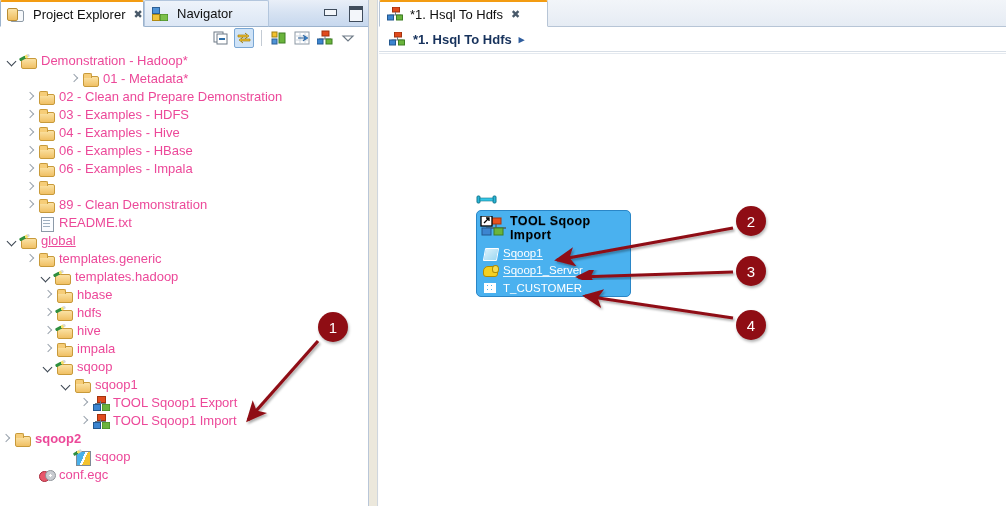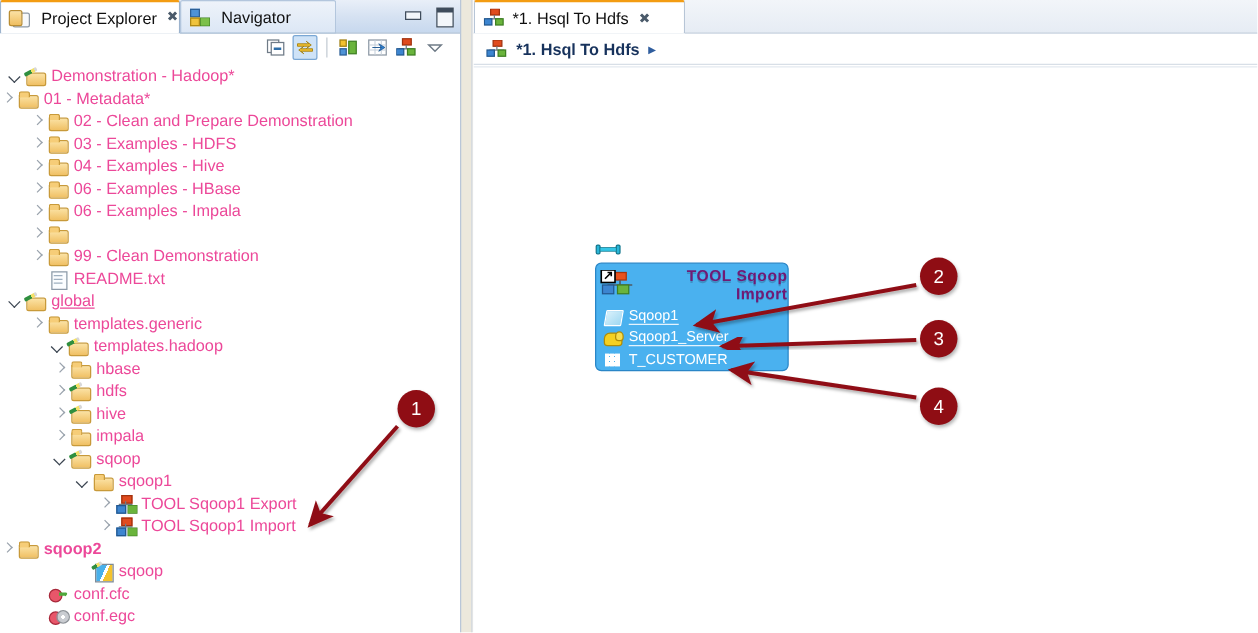--- a/index.html
+++ b/index.html
@@ -219,23 +219,22 @@
     position: absolute; left: 97px; top: 156px; width: 155px; height: 87px;
     background: #4ab1ef; border: 1px solid #2a86c7; border-radius: 5px;
   }
   #node-conn {
     position: absolute; left: 97px; top: 140px; width: 22px; height: 11px;
   }
   .node-head {
     display: flex; align-items: center; height: 34px; padding-left: 3px; gap: 4px;
   }
   .node-title {
-    font-size: 12.5px; font-weight: bold; color: #701a75; letter-spacing: 0.4px;
+    font-size: 12.5px; font-weight: bold; color: #000000; letter-spacing: 0.4px;
     text-shadow: 0 1px 0 rgba(0,0,0,.18);
-    text-align: right;
   }
   .node-rows { padding-left: 6px; }
   .node-row {
     display: flex; align-items: center; gap: 5px; height: 17px;
     font-size: 11.5px; color: #ffffff;
   }
   .node-row.underline .nr-label {
     border-bottom: 1px solid rgba(255,255,255,.85);
   }
   .nr-icon { width: 15px; height: 13px; position: relative; flex: 0 0 15px; }
@@ -341,21 +340,21 @@
         </div>
       </div>
     </div>
 
     <div class="tree" id="tree-container">
         <div class="trow" style="padding-left: 6px;">
           <span class="twist expanded"></span>
           <span class="ticon ic-folder-pencil"></span>
           <span class="tlabel">Demonstration - Hadoop*</span>
         </div>
-        <div class="trow" style="">
+        <div class="trow" style="padding-left: 24px; margin-left: 44px;">
           <span class="twist collapsed"></span>
           <span class="ticon ic-folder"></span>
           <span class="tlabel">01 - Metadata*</span>
         </div>
         <div class="trow" style="padding-left: 24px;">
           <span class="twist collapsed"></span>
           <span class="ticon ic-folder"></span>
           <span class="tlabel">02 - Clean and Prepare Demonstration</span>
         </div>
         <div class="trow" style="padding-left: 24px;">
@@ -378,21 +377,21 @@
           <span class="ticon ic-folder"></span>
           <span class="tlabel">06 - Examples - Impala</span>
         </div>
         <div class="trow" style="padding-left: 24px;">
           <span class="twist collapsed"></span>
           <span class="ticon ic-folder"></span>
         </div>
         <div class="trow" style="padding-left: 24px;">
           <span class="twist collapsed"></span>
           <span class="ticon ic-folder"></span>
-          <span class="tlabel">99 - Clean Demonstration</span>
+          <span class="tlabel">89 - Clean Demonstration</span>
         </div>
         <div class="trow" style="padding-left: 24px;">
           <span class="twist "></span>
           <span class="ticon ic-doc"></span>
           <span class="tlabel">README.txt</span>
         </div>
         <div class="trow" style="padding-left: 6px; text-decoration: underline;">
           <span class="twist expanded"></span>
           <span class="ticon ic-folder-pencil"></span>
           <span class="tlabel">global</span>
@@ -455,25 +454,20 @@
         </div>
         <div class="trow" style=" font-weight: bold;">
           <span class="twist collapsed"></span>
           <span class="ticon ic-folder"></span>
           <span class="tlabel">sqoop2</span>
         </div>
         <div class="trow" style="padding-left: 60px;">
           <span class="twist "></span>
           <span class="ticon ic-chart"></span>
           <span class="tlabel">sqoop</span>
-        </div>
-        <div class="trow" style="padding-left: 24px;">
-          <span class="twist "></span>
-          <span class="ticon ic-cfc"></span>
-          <span class="tlabel">conf.cfc</span>
         </div>
         <div class="trow" style="padding-left: 24px;">
           <span class="twist "></span>
           <span class="ticon ic-egc"></span>
           <span class="tlabel">conf.egc</span>
         </div>
       </div>
   </div>
 
   <div id="sash"></div>

